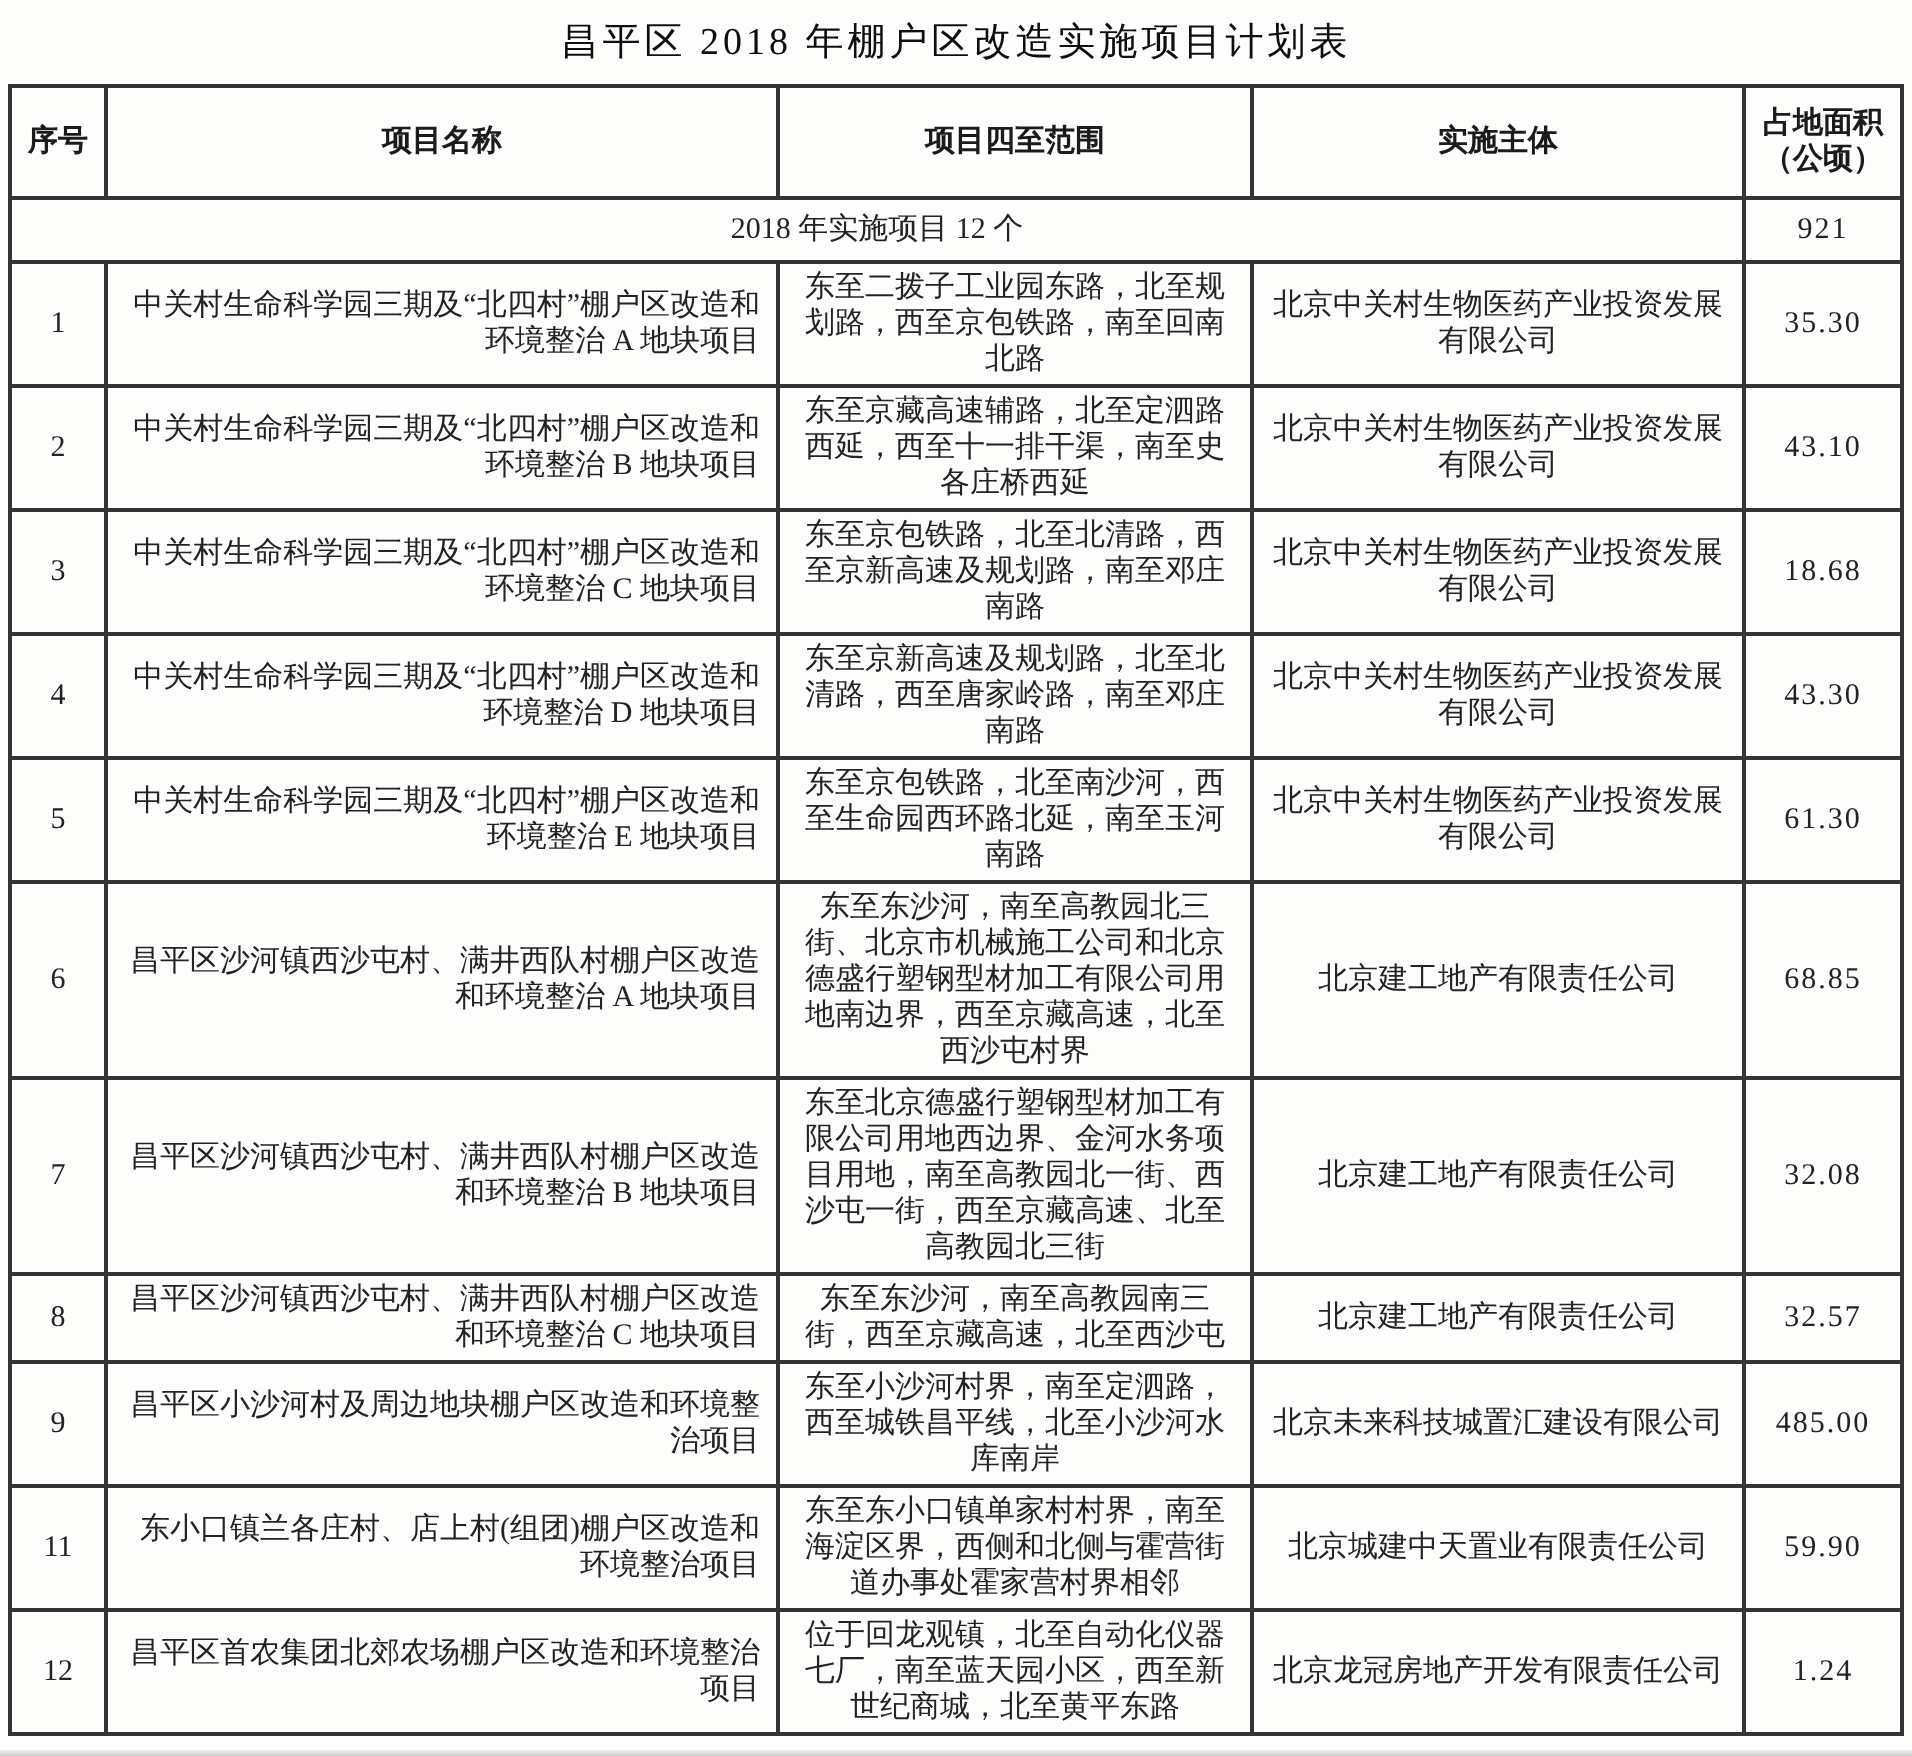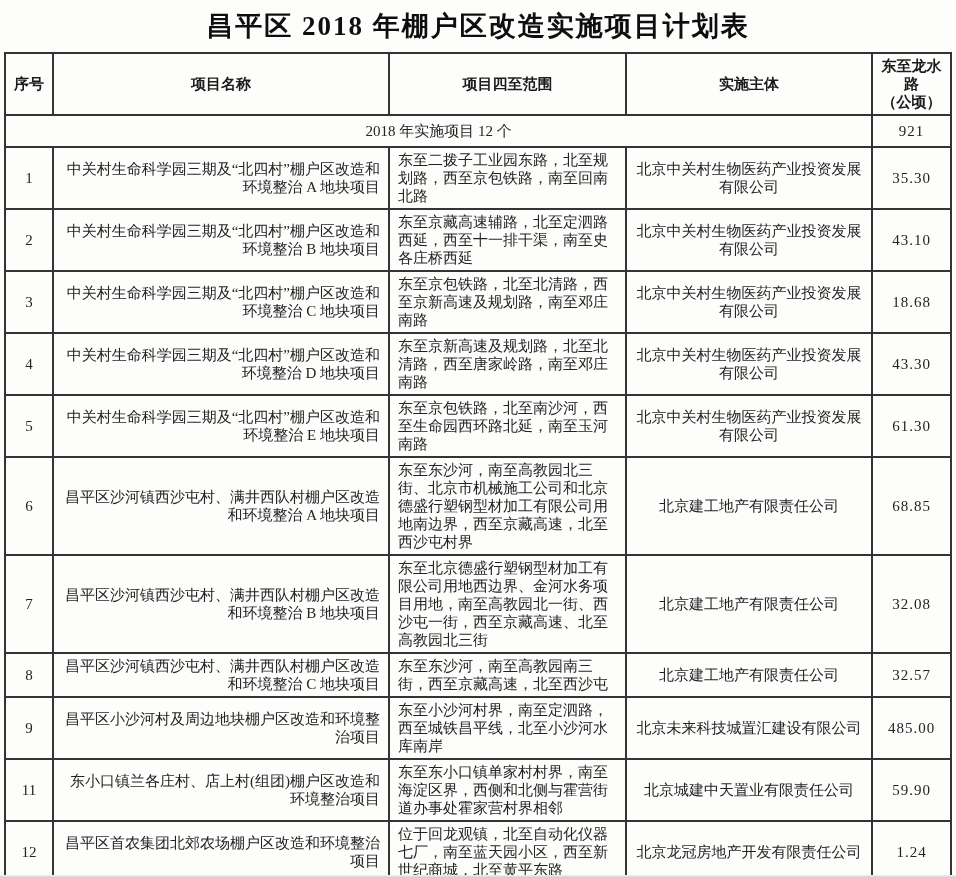--- a/index.html
+++ b/index.html
@@ -14,22 +14,22 @@
     background: #fdfdfc;
     font-family: "Liberation Serif", "DejaVu Serif", serif;
     color: #232323;
     overflow: hidden;
     box-sizing: border-box;
   }
   .title {
     margin: 0;
     padding: 8px 0 6px 0;
     text-align: center;
-    font-size: 27px;
-    font-weight: bold;
+    font-size: 19px;
+    font-weight: normal;
     letter-spacing: 2px;
     color: #0e0e0e;
   }
   table.plan {
     border-collapse: collapse;
     table-layout: fixed;
     width: 946px;
     margin: 2px auto 0 auto;
     background: #fdfdfc;
   }
@@ -49,21 +49,21 @@
   }
   table.plan th {
     font-weight: bold;
     text-align: center;
     height: 56px;
     white-space: pre-line;
     color: #1b1b1b;
   }
   td.cell-num   { text-align: center; }
   td.cell-name  { text-align: right; }
-  td.cell-scope { text-align: left; border-radius: 20px; }
+  td.cell-scope { text-align: center; border-radius: 20px; }
   td.cell-owner { text-align: center; }
   td.cell-area  { text-align: center; letter-spacing: 1px; }
   tr.summary-row td {
     height: 32px;
     text-align: center;
   }
   .scan-edge {
     position: absolute;
     left: 0;
     right: 0;
@@ -86,21 +86,21 @@
       <col class="c-scope">
       <col class="c-owner">
       <col class="c-area">
     </colgroup>
     <thead>
       <tr>
         <th>序号</th>
         <th>项目名称</th>
         <th>项目四至范围</th>
         <th>实施主体</th>
-        <th>东至龙水路
+        <th>占地面积
 （公顷）</th>
       </tr>
     </thead>
     <tbody id="table-body">
       <tr class="summary-row">
         <td colspan="4">2018 年实施项目 12 个</td>
         <td class="cell-area">921</td>
       </tr>
 
   <tr>

